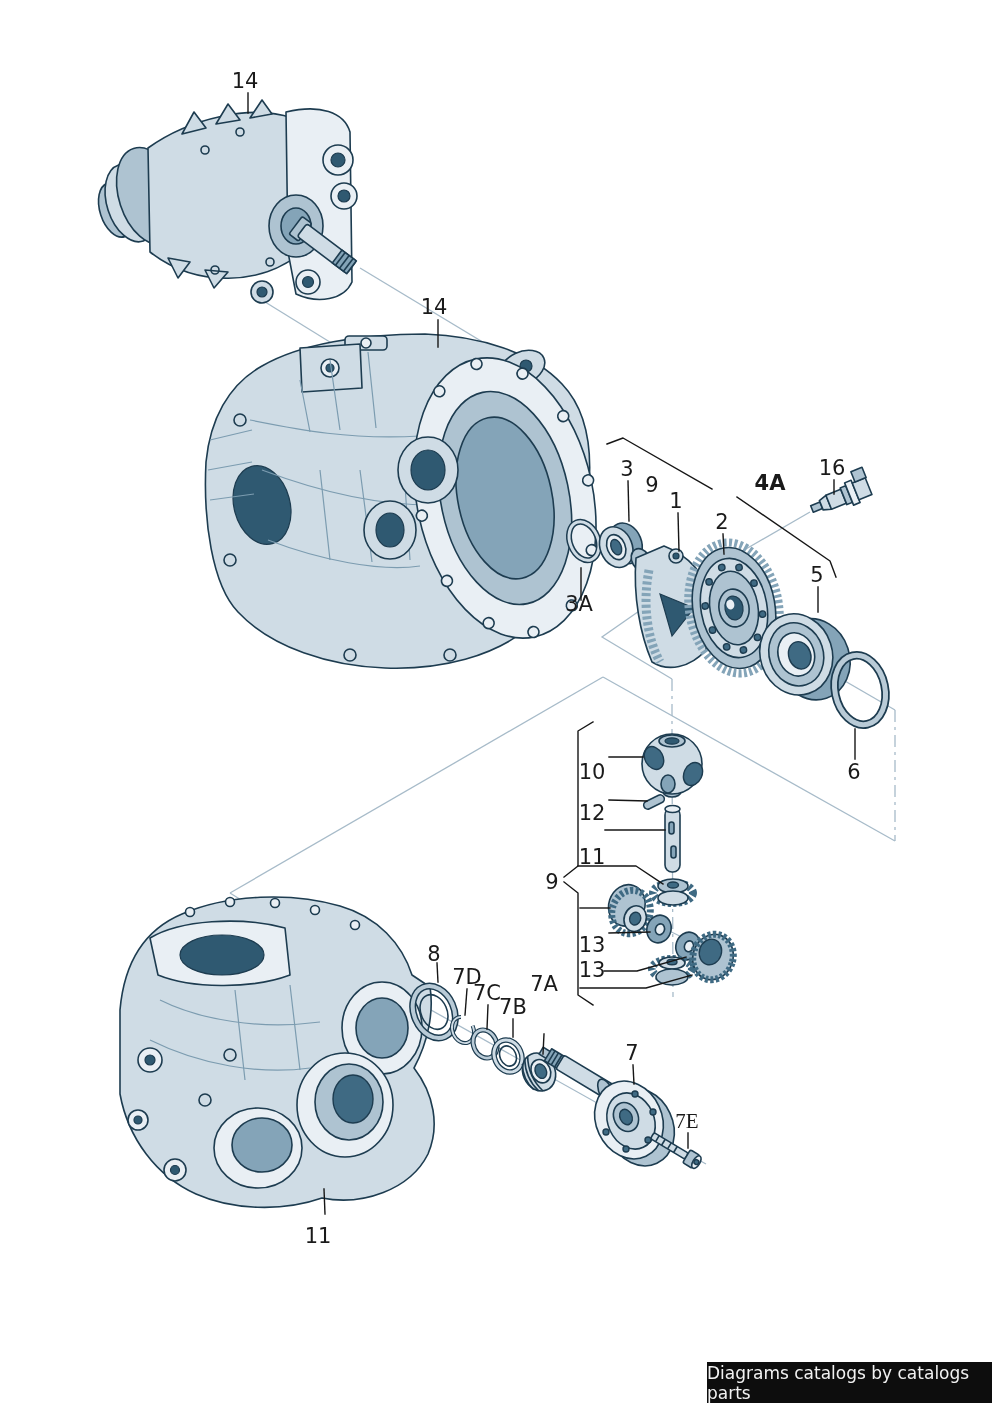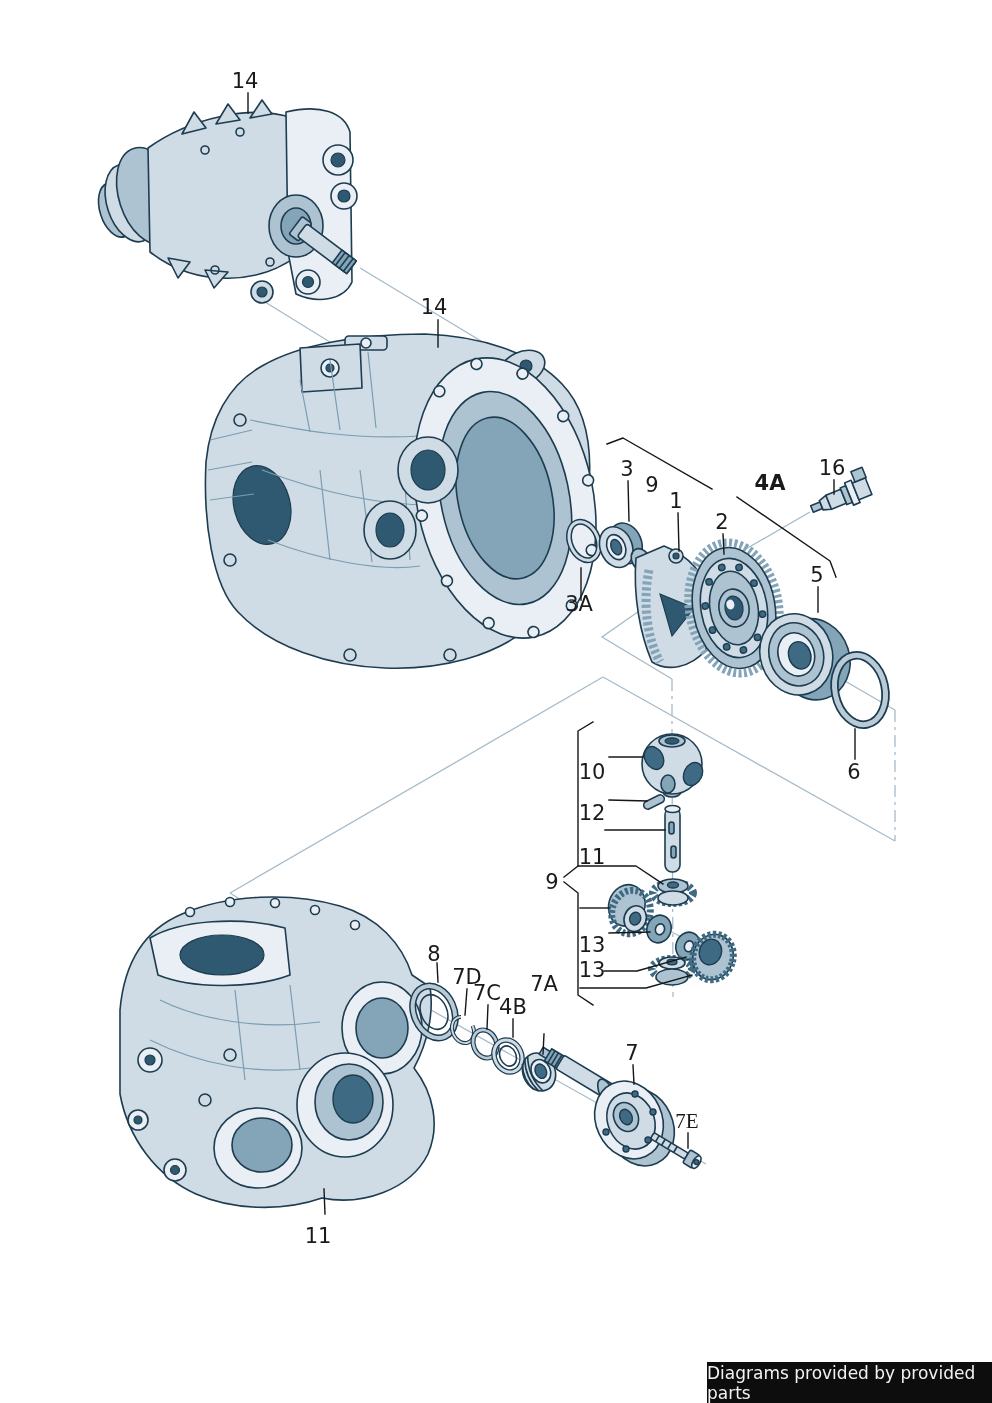--- a/index.html
+++ b/index.html
@@ -398,23 +398,23 @@
       <div class="part-label" style="left: 854px; top: 772px;">6</div>
       <div class="part-label" style="left: 592px; top: 772px; text-align: center;">10</div>
       <div class="part-label" style="left: 592px; top: 813px; text-align: right;">12</div>
       <div class="part-label" style="left: 592px; top: 845px; margin-top: 12px;">11</div>
       <div class="part-label" style="left: 552px; top: 882px;">9</div>
       <div class="part-label" style="left: 592px; top: 945px;">13</div>
       <div class="part-label" style="left: 592px; top: 970px;">13</div>
       <div class="part-label" style="left: 434px; top: 954px;">8</div>
       <div class="part-label" style="left: 467px; top: 977px; text-align: right;">7D</div>
       <div class="part-label" style="left: 487px; top: 993px;">7C</div>
-      <div class="part-label" style="left: 513px; top: 1007px;">4B</div>
+      <div class="part-label" style="left: 513px; top: 1007px;">7B</div>
       <div class="part-label" style="left: 544px; top: 984px;">7A</div>
       <div class="part-label" style="left: 632px; top: 1053px;">7</div>
       <div class="part-label" style="left: 687px; top: 1121px; font-family: Liberation Serif, serif;">7E</div>
       <div class="part-label" style="left: 318px; top: 1236px;">11</div>
     </div>
 
   <div class="footer-bar">
-    <span>Diagrams provided by provided parts</span>
+    <span>Diagrams catalogs by catalogs parts</span>
   </div>
 </div>
 
 </body></html>

